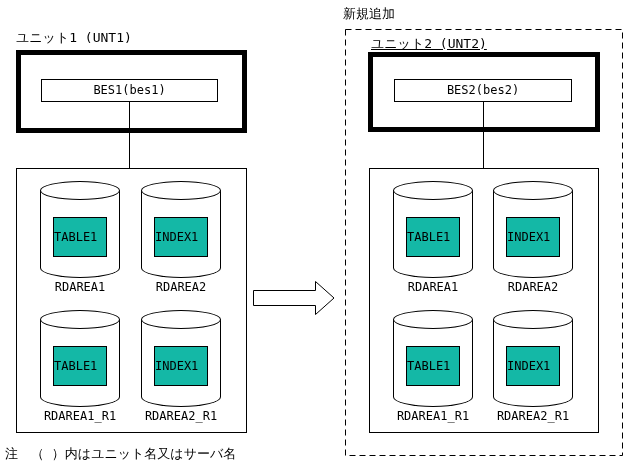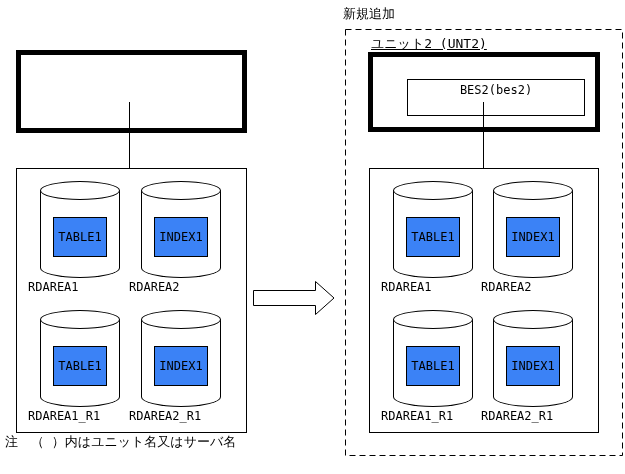--- a/index.html
+++ b/index.html
@@ -52,45 +52,48 @@
     border: 1px solid #000000;
     border-top: none;
     border-radius: 0 0 40px 40px / 0 0 10px 10px;
     background: #ffffff;
     z-index: 1;
   }
   .rdarea-object {
     position: absolute;
     left: 13px; top: 36px;
     width: 54px; height: 40px;
-    background: #3b82f6;
+    background: #14b8a6;
     border: 1px solid #000000;
     z-index: 3;
-    text-align: center;
+    text-align: left;
     font-size: 12px;
     line-height: 38px;
   }
   .cyl-label {
     position: absolute;
     left: -12px; top: 99px;
     width: 104px;
+    text-align: center;
     font-size: 12px;
     line-height: 14px;
     white-space: pre;
   }
   svg { display: block; }
 </style>
 </head>
 <body>
 
 <div id="canvas">
 
+  <div class="abs jp-label" style="left:16px; top:30px;">ユニット1 (UNT1)</div>
 
   <div class="abs thick-frame" style="left:16px; top:50px; width:231px; height:83px;"></div>
 
+  <div class="abs server-box" style="left:41px; top:79px; width:177px; height:23px;">BES1(bes1)</div>
 
   <div class="abs vline" style="left:129px; top:102px; height:66px;"></div>
 
   <div class="abs storage-box" style="left:16px; top:168px; width:231px; height:265px;"></div>
 
   <div class="abs cylinder" style="left:40px; top:181px;">
     <div class="cyl-top"></div>
     <div class="cyl-body"></div>
     <div class="rdarea-object">TABLE1</div>
     <div class="cyl-label">RDAREA1</div>
@@ -125,21 +128,21 @@
   <div class="abs" style="left:345px; top:29px;">
     <svg width="278" height="427" viewBox="0 0 278 427">
       <rect x="0.5" y="0.5" width="277" height="426" fill="none" stroke="#000000" stroke-width="1" stroke-dasharray="6 4"></rect>
     </svg>
   </div>
 
   <div class="abs jp-label" style="left:371px; top:36px;text-decoration:underline;">ユニット2 (UNT2)</div>
 
   <div class="abs thick-frame" style="left:368px; top:52px; width:232px; height:80px;"></div>
 
-  <div class="abs server-box" style="left:407px; top:79px; width:178px; height:37px;">BES2(bes2)</div>
+  <div class="abs server-box" style="left:394px; top:79px; width:178px; height:23px;">BES2(bes2)</div>
 
   <div class="abs vline" style="left:483px; top:102px; height:66px;"></div>
 
   <div class="abs storage-box" style="left:369px; top:168px; width:230px; height:265px;"></div>
 
   <div class="abs cylinder" style="left:393px; top:181px;">
     <div class="cyl-top"></div>
     <div class="cyl-body"></div>
     <div class="rdarea-object">TABLE1</div>
     <div class="cyl-label">RDAREA1</div>
@@ -156,15 +159,15 @@
     <div class="rdarea-object">TABLE1</div>
     <div class="cyl-label">RDAREA1_R1</div>
   </div>
   <div class="abs cylinder" style="left:493px; top:310px;">
     <div class="cyl-top"></div>
     <div class="cyl-body"></div>
     <div class="rdarea-object">INDEX1</div>
     <div class="cyl-label">RDAREA2_R1</div>
   </div>
 
-  <div class="abs jp-label" style="left:5px; top:434px;">注　（ ）内はユニット名又はサーバ名</div>
+  <div class="abs jp-label" style="left:5px; top:446px;">注　（ ）内はユニット名又はサーバ名</div>
 
 </div>
 
 </body></html>

